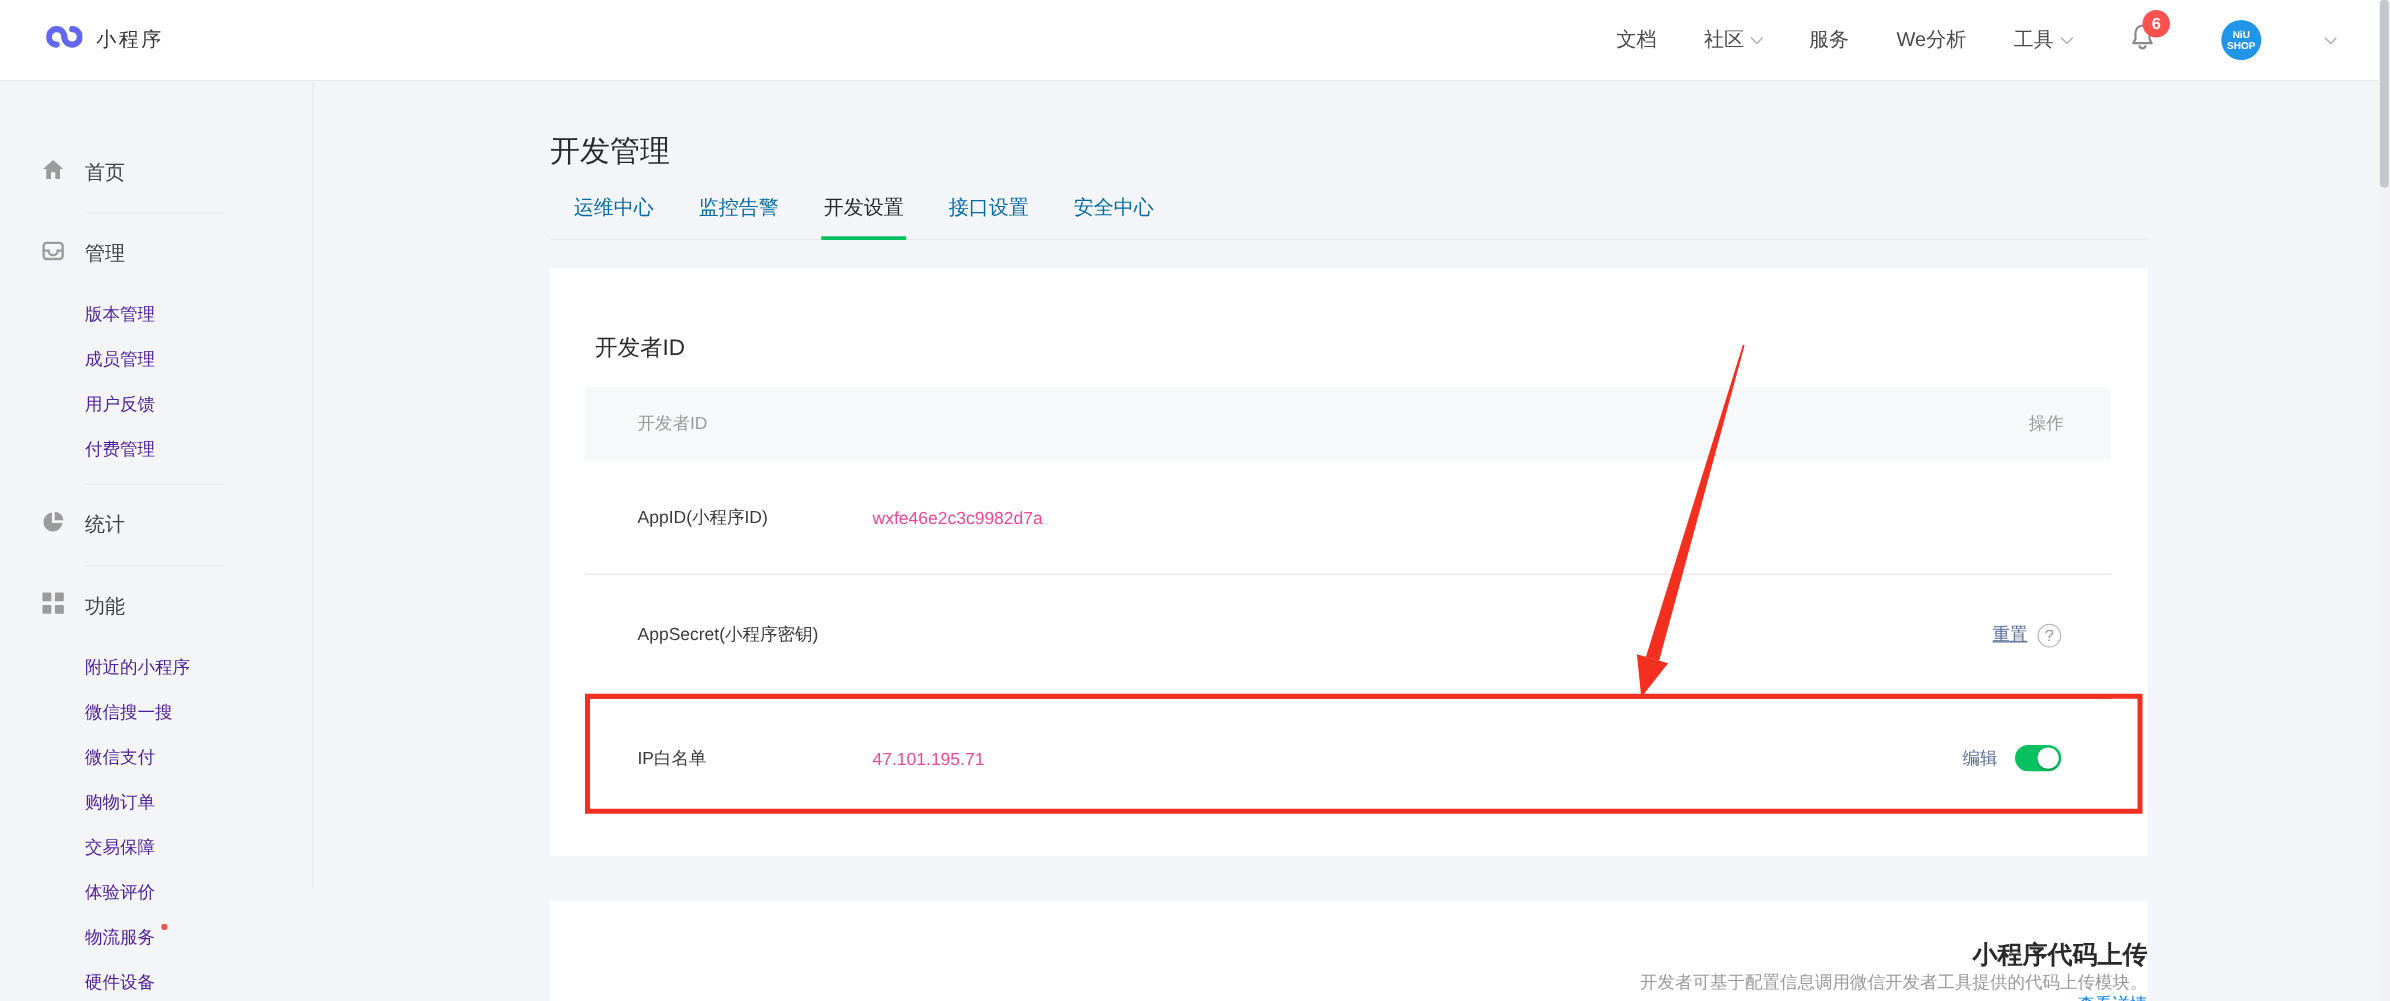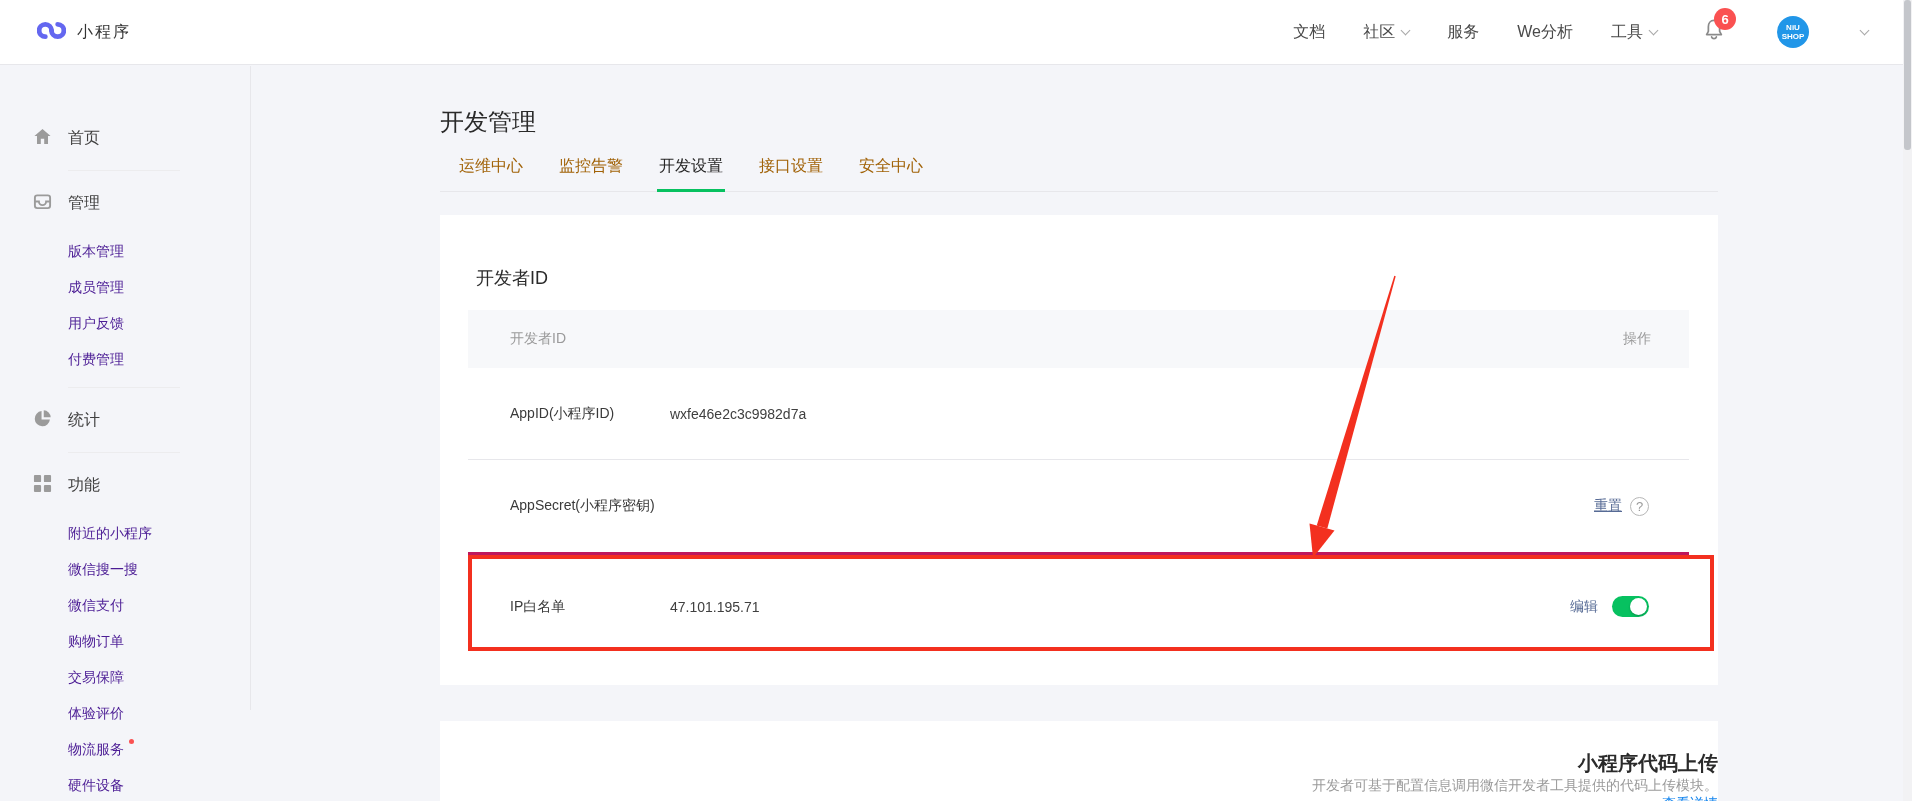--- a/index.html
+++ b/index.html
@@ -33,36 +33,36 @@
   .side-sub { height:36px; line-height:36px; padding-left:68px; font-size:14px; color:#4c1d95; cursor:pointer; }
   .side-div { height:1px; background:#ececee; margin:15px 0 15px 68px; width:112px; }
   .sub-group { margin-top:13px; }
   .new-dot { display:inline-block; width:5px; height:5px; border-radius:50%;
     background:#fa5151; vertical-align:10px; margin-left:5px; }
   
   .content { position:absolute; left:251px; top:66px; width:1661px; height:735px; }
   .main { width:1278px; margin-left:189px; }
   .page-title { margin-top:40px; font-size:24px; font-weight:500; color:#2a2a2a; line-height:32px; }
   .tabs { display:flex; gap:36px; padding-left:19px; margin-top:18px; border-bottom:1px solid #e7e7eb; }
-  .tab { font-size:16px; color:#a16207; padding-bottom:14px; position:relative; cursor:pointer; }
+  .tab { font-size:16px; color:#0369a1; padding-bottom:14px; position:relative; cursor:pointer; }
   .tab.active { color:#262626; }
   .tab.active::after { content:""; position:absolute; left:-2px; right:-2px; bottom:-1px;
     height:3px; background:#07c160; }
   .card { background:#fff; }
   .card1 { margin-top:23px; height:470px; position:relative; }
   .sec-title { padding:51px 0 0 36px; font-size:18px; font-weight:500; color:#2a2a2a; line-height:24px; }
   .table { margin:20px 29px 0 28px; }
   .thead { height:58px; background:#f7f8fa; display:flex; align-items:center;
     justify-content:space-between; padding:0 38px 0 42px; font-size:14px; color:#9a9a9a; }
   .trow { display:flex; align-items:center; padding:0 40px 0 42px; }
   .tlabel { width:160px; flex-shrink:0; font-size:14px; color:#3a3a3a; }
-  .tvalue { flex:1; font-size:14px; color:#404040; }
+  .tvalue { flex:1; font-size:14px; color:#ec4899;margin-left:28px; }
   .tactions { display:flex; align-items:center; gap:8px; }
   .row-appid { height:92px; border-bottom:1px solid #e7e7eb; }
-  .row-secret { height:99px; border-bottom:7px solid #be185d; }
+  .row-secret { height:99px; border-bottom:3px solid #be185d; }
   .row-ip { height:95px; }
   .link-action { color:#576b95; font-size:14px; cursor:pointer; }
   .link-reset { text-decoration:underline; }
   .help-circle { width:19px; height:19px; border:1px solid #b7b7b7; border-radius:50%;
     color:#9a9a9a; font-size:13px; display:flex; align-items:center; justify-content:center; cursor:pointer; }
   .toggle { width:37px; height:21px; border-radius:11px; background:#07c160; position:relative;
     margin-left:6px; cursor:pointer; }
   .toggle::after { content:""; position:absolute; top:2px; right:2px; width:17px; height:17px;
     background:#fff; border-radius:50%; box-shadow:0 1px 2px rgba(0,0,0,.25); }
   .hl-box { position:absolute; left:28px; top:340px; width:1246px; height:96px;

